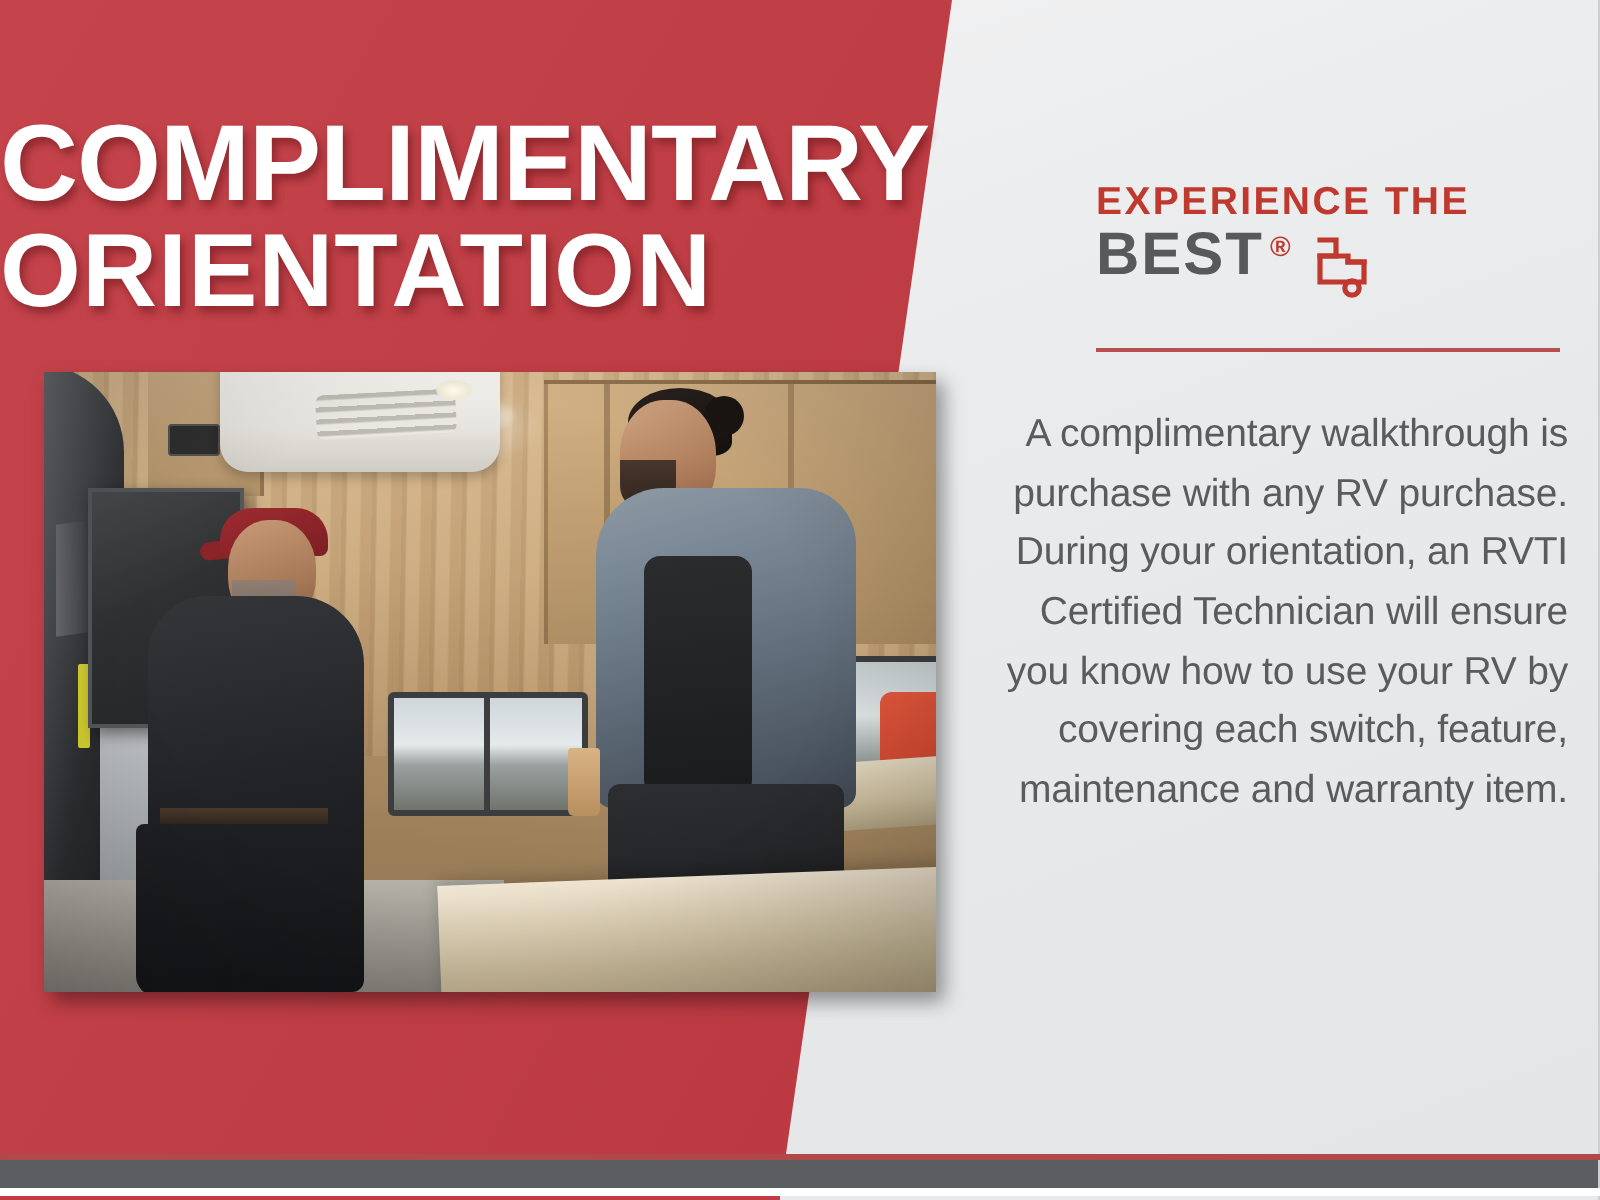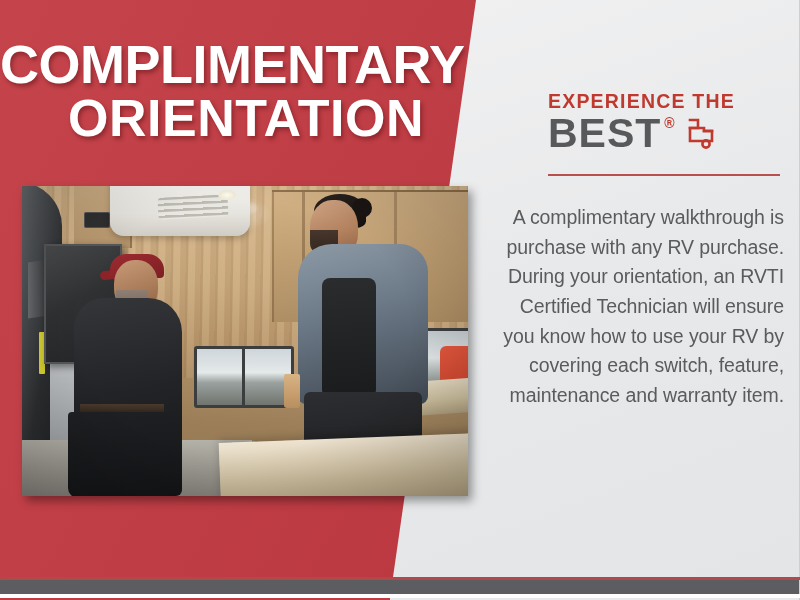--- a/index.html
+++ b/index.html
@@ -44,24 +44,24 @@
     content: "";
     position: absolute;
     inset: 0;
     background: linear-gradient(120deg, rgba(255,255,255,0.05) 0%, rgba(0,0,0,0.04) 100%);
     pointer-events: none;
   }
 
   
   .headline {
     position: absolute;
-    left: 0; top: 38px;
+    left: 0; top: 56px;
     width: 430px;
     z-index: 4;
-    text-align: right;
+    text-align: left;
     color: #ffffff;
     line-height: 0.98;
     text-shadow: 2px 3px 4px rgba(80,10,14,0.45);
   }
   .headline .line1 {
     display: block;
     font-size: 54px;
     font-weight: 700;
     letter-spacing: -0.5px;
     padding-right: 4px;
@@ -359,21 +359,21 @@
     line-height: 1;
     white-space: nowrap;
   }
   .logo-main-row {
     display: flex;
     align-items: flex-start;
     margin-top: 1px;
   }
   .logo-best {
     color: #58595b;
-    font-size: 41px;
+    font-size: 30px;
     font-weight: 700;
     letter-spacing: 1px;
     line-height: 1;
   }
   .logo-reg {
     color: #c0392f;
     font-size: 14px;
     font-weight: 700;
     line-height: 1;
     margin: 3px 0 0 3px;

